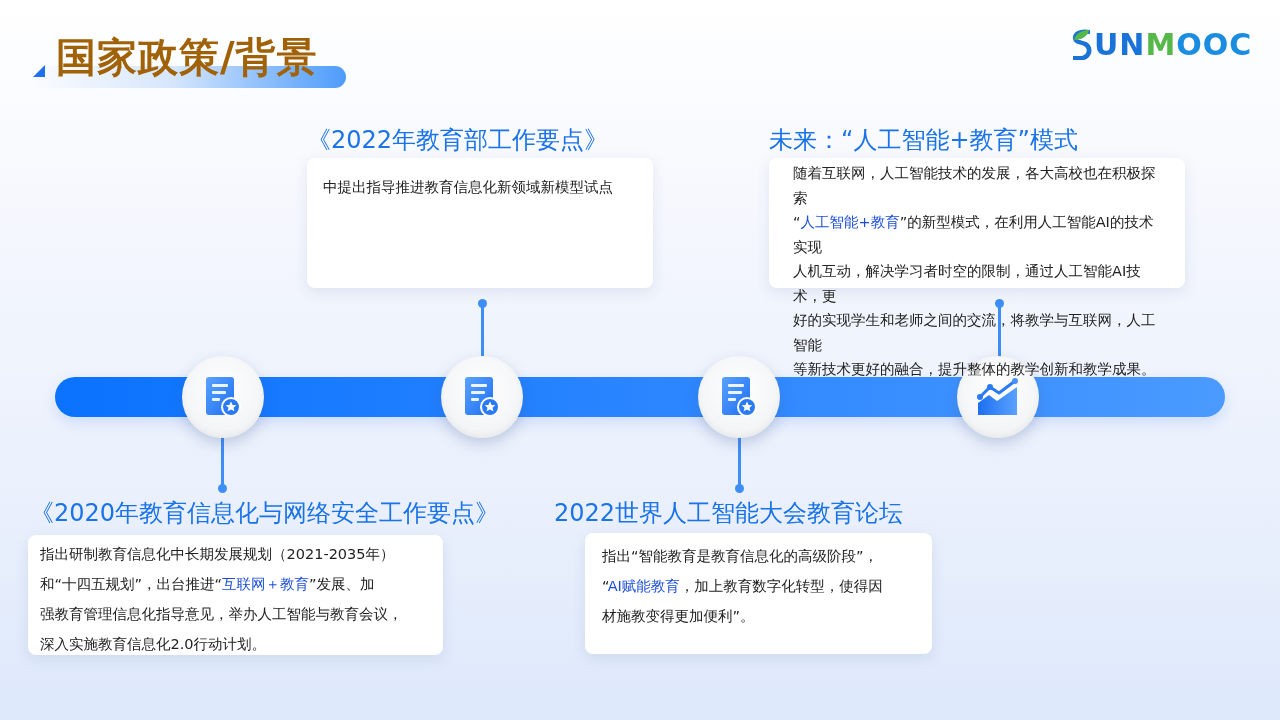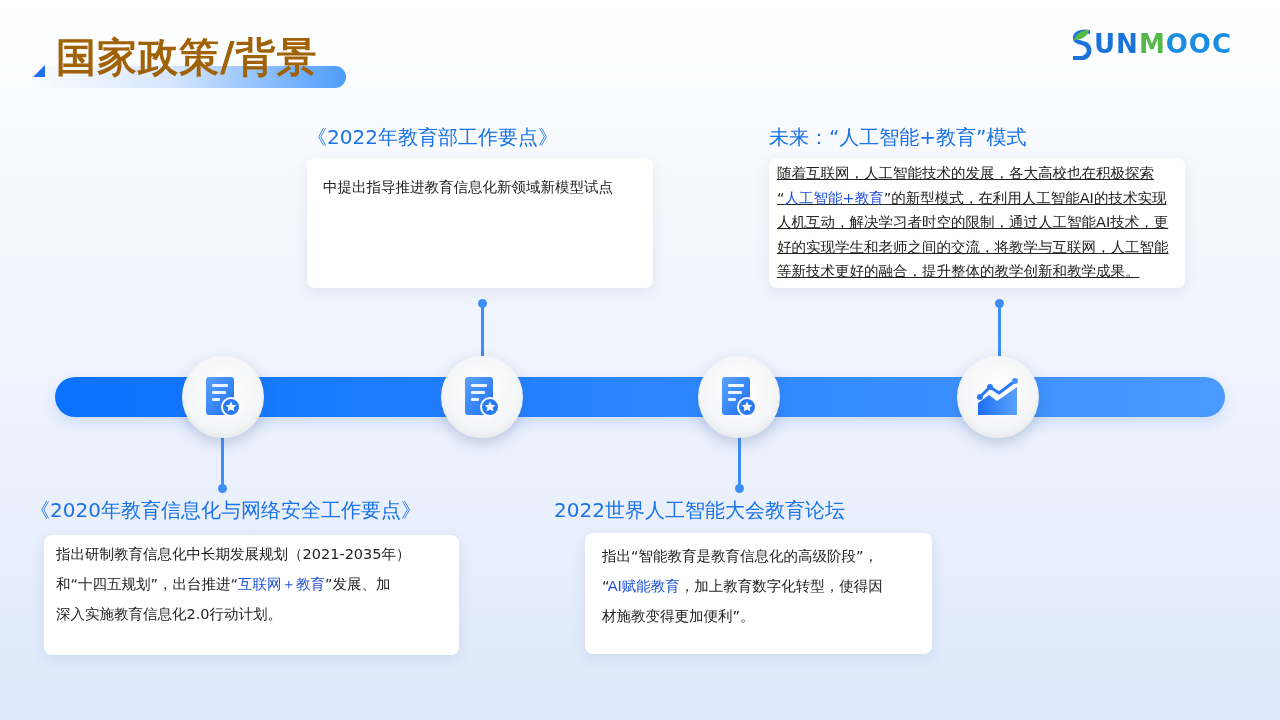--- a/index.html
+++ b/index.html
@@ -19,40 +19,40 @@
   .title-tri {
     position: absolute; left: 3px; top: 35px; width: 0; height: 0;
     border-left: 12px solid transparent; border-bottom: 12px solid #1f6fee;
   }
   .title-text {
     position: absolute; left: 26px; top: 0; font-size: 40px; font-weight: bold;
     color: #a16207; letter-spacing: 1px; white-space: nowrap;
     font-family: "DejaVu Sans", sans-serif;
   }
   .logo { position: absolute; left: 1070px; top: 26px; width: 185px; height: 36px; display: flex; align-items: center; }
-  .logo-text { font-family: "DejaVu Sans", sans-serif; font-size: 26px; font-weight: bold; letter-spacing: 1px; color: #1a8de0; }
+  .logo-text { font-family: "DejaVu Sans", sans-serif; font-size: 30px; font-weight: bold; letter-spacing: 1px; color: #1a8de0; }
   .logo-text .s { color: #1a73d9; }
   .logo-text .m { color: #56b848; }
 
   .timeline-bar {
     position: absolute; left: 55px; top: 377px; width: 1170px; height: 40px;
     border-radius: 20px;
     background: linear-gradient(90deg, #0a72ff 0%, #2a85ff 50%, #4a9aff 100%);
     box-shadow: 0 6px 14px rgba(40,110,240,0.15);
   }
   .node {
     position: absolute; width: 82px; height: 82px; border-radius: 50%;
     background: radial-gradient(circle at 50% 40%, #ffffff 0%, #f3f4f6 70%, #e7e9ee 100%);
     box-shadow: 0 6px 14px rgba(60,90,150,0.25), inset 0 -3px 6px rgba(0,0,0,0.04);
     display: flex; align-items: center; justify-content: center;
   }
   .connector { position: absolute; width: 3px; background: #3e8ef7; }
   .dot { position: absolute; width: 9px; height: 9px; border-radius: 50%; background: #3e8ef7; }
 
-  .heading { position: absolute; font-size: 20px; color: #1a73e8; white-space: nowrap; }
+  .heading { position: absolute; font-size: 24px; color: #1a73e8; white-space: nowrap; }
   .card {
     position: absolute; background: #fff; border-radius: 8px;
     box-shadow: 0 4px 14px rgba(70,100,160,0.12);
     font-size: 14.5px; color: #222; line-height: 30px;
   }
   .card .hl { color: #1d4ed8; }
 </style>
 </head>
 <body>
 
@@ -130,38 +130,39 @@
       </defs>
     <path d="M3 38 L3 26 L14 18 L22 24 L42 10 L42 38 Z" fill="url(#g2)"></path>
     <polyline points="5,20 15,10 24,16 40,4" fill="none" stroke="#2a7af5" stroke-width="3" stroke-linejoin="round"></polyline>
     <circle cx="5" cy="20" r="3" fill="#2a7af5"></circle>
     <circle cx="15" cy="10" r="3" fill="#2a7af5"></circle>
     <circle cx="40" cy="4" r="3" fill="#4a90fa"></circle>
   </svg>
 </div>
 
 <div class="heading" style="left:30px; top:497px;">《2020年教育信息化与网络安全工作要点》</div>
-<div class="card" style="left:28px; top:535px; width:415px; height:120px; padding:4px 12px;margin-left:16px;">
+<div class="card" style="left:28px; top:535px; width:415px; height:120px; padding:4px 12px;">
   <div><span>指出研制教育信息化中长期发展规划（2021-2035年）</span></div>
   <div><span>和“十四五规划”，出台推进“</span><span class="hl">互联网＋教育</span><span>”发展、加</span></div>
+  <div><span>强教育管理信息化指导意见，举办人工智能与教育会议，</span></div>
   <div><span>深入实施教育信息化2.0行动计划。</span></div>
 </div>
 
 <div class="heading" style="left:307px; top:124px;">《2022年教育部工作要点》</div>
 <div class="card" style="left:307px; top:158px; width:346px; height:130px; padding:14px 16px;font-family:Liberation Serif, serif;">
   <div><span>中提出指导推进教育信息化新领域新模型试点</span></div>
 </div>
 
 <div class="heading" style="left:554px; top:497px;">2022世界人工智能大会教育论坛</div>
 <div class="card" style="left:585px; top:533px; width:347px; height:121px; padding:8px 17px;">
   <div><span>指出“智能教育是教育信息化的高级阶段”，</span></div>
   <div><span>“</span><span class="hl">AI赋能教育</span><span>，加上教育数字化转型，使得因</span></div>
   <div><span>材施教变得更加便利”。</span></div>
 </div>
 
 <div class="heading" style="left:769px; top:124px;">未来：“人工智能+教育”模式</div>
-<div class="card" style="left:769px; top:158px; width:416px; height:130px; padding:3px 8px; line-height:24.5px;text-decoration:underline;">
+<div class="card" style="left:769px; top:158px; width:416px; height:130px; padding:3px 24px; line-height:24.5px;">
   <div><span>随着互联网，人工智能技术的发展，各大高校也在积极探索</span></div>
   <div><span>“</span><span class="hl">人工智能+教育</span><span>”的新型模式，在利用人工智能AI的技术实现</span></div>
   <div><span>人机互动，解决学习者时空的限制，通过人工智能AI技术，更</span></div>
   <div><span>好的实现学生和老师之间的交流，将教学与互联网，人工智能</span></div>
   <div><span>等新技术更好的融合，提升整体的教学创新和教学成果。</span></div>
 </div>
 
 </body></html>

